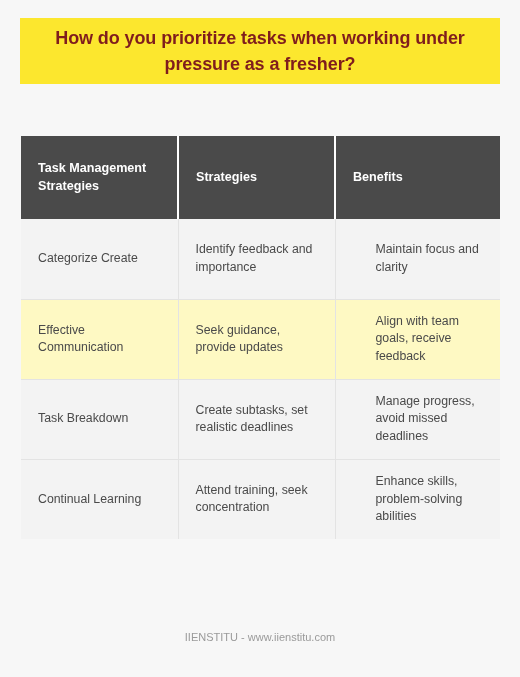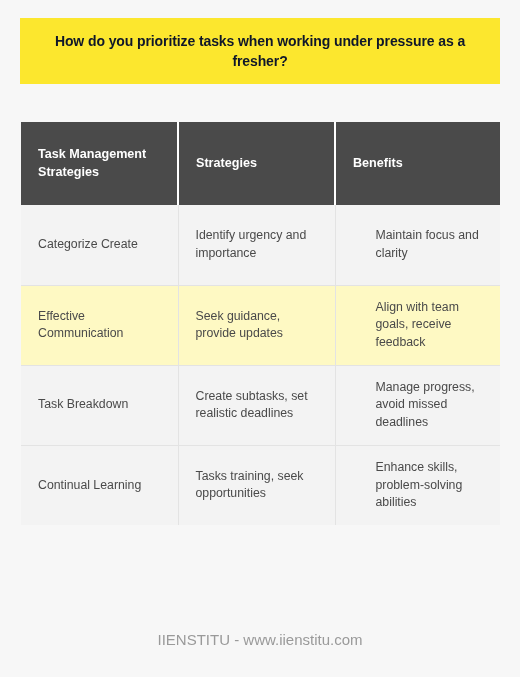--- a/index.html
+++ b/index.html
@@ -29,33 +29,33 @@
     width: 480px;
     height: 66px;
     background: #fce72e;
     display: flex;
     align-items: center;
     justify-content: center;
     box-sizing: border-box;
     padding: 0 22px;
   }
   .title-text {
-    font-size: 14px;
+    font-size: 18px;
     font-weight: bold;
-    color: #0f172a;
+    color: #7f1d1d;
     text-align: center;
     line-height: 1.45;
     letter-spacing: -0.1px;
   }
 
   
   .table-wrap {
     position: absolute;
     left: 21px;
-    top: 122px;
+    top: 136px;
     width: 479px;
   }
   table.strategy-table {
     width: 479px;
     border-collapse: collapse;
     table-layout: fixed;
   }
   table.strategy-table col.c1 { width: 157px; }
   table.strategy-table col.c2 { width: 157px; }
   table.strategy-table col.c3 { width: 165px; }
@@ -94,21 +94,21 @@
 
   tbody tr { height: 80px; }
 
   
   .footer {
     position: absolute;
     left: 0;
     top: 631px;
     width: 520px;
     text-align: center;
-    font-size: 15px;
+    font-size: 11px;
     color: #9a9a9a;
   }
 </style>
 </head>
 <body>
 
 <div class="page">
 
   <div class="title-banner">
     <div class="title-text">How do you prioritize tasks when working under pressure as a fresher?</div>
@@ -124,36 +124,36 @@
       <thead>
         <tr>
           <th>Task Management Strategies</th>
           <th>Strategies</th>
           <th>Benefits</th>
         </tr>
       </thead>
       <tbody>
         <tr class="row-odd">
           <td>Categorize Create</td>
-          <td>Identify urgency and importance</td>
+          <td>Identify feedback and importance</td>
           <td>Maintain focus and clarity</td>
         </tr>
         <tr class="row-even">
           <td>Effective Communication</td>
           <td>Seek guidance, provide updates</td>
           <td>Align with team goals, receive feedback</td>
         </tr>
         <tr class="row-odd">
           <td>Task Breakdown</td>
           <td>Create subtasks, set realistic deadlines</td>
           <td>Manage progress, avoid missed deadlines</td>
         </tr>
         <tr class="row-odd">
           <td>Continual Learning</td>
-          <td>Tasks training, seek opportunities</td>
+          <td>Attend training, seek concentration</td>
           <td>Enhance skills, problem-solving abilities</td>
         </tr>
       </tbody>
     </table>
   </div>
 
   <div class="footer">IIENSTITU - www.iienstitu.com</div>
 
 </div>
 

